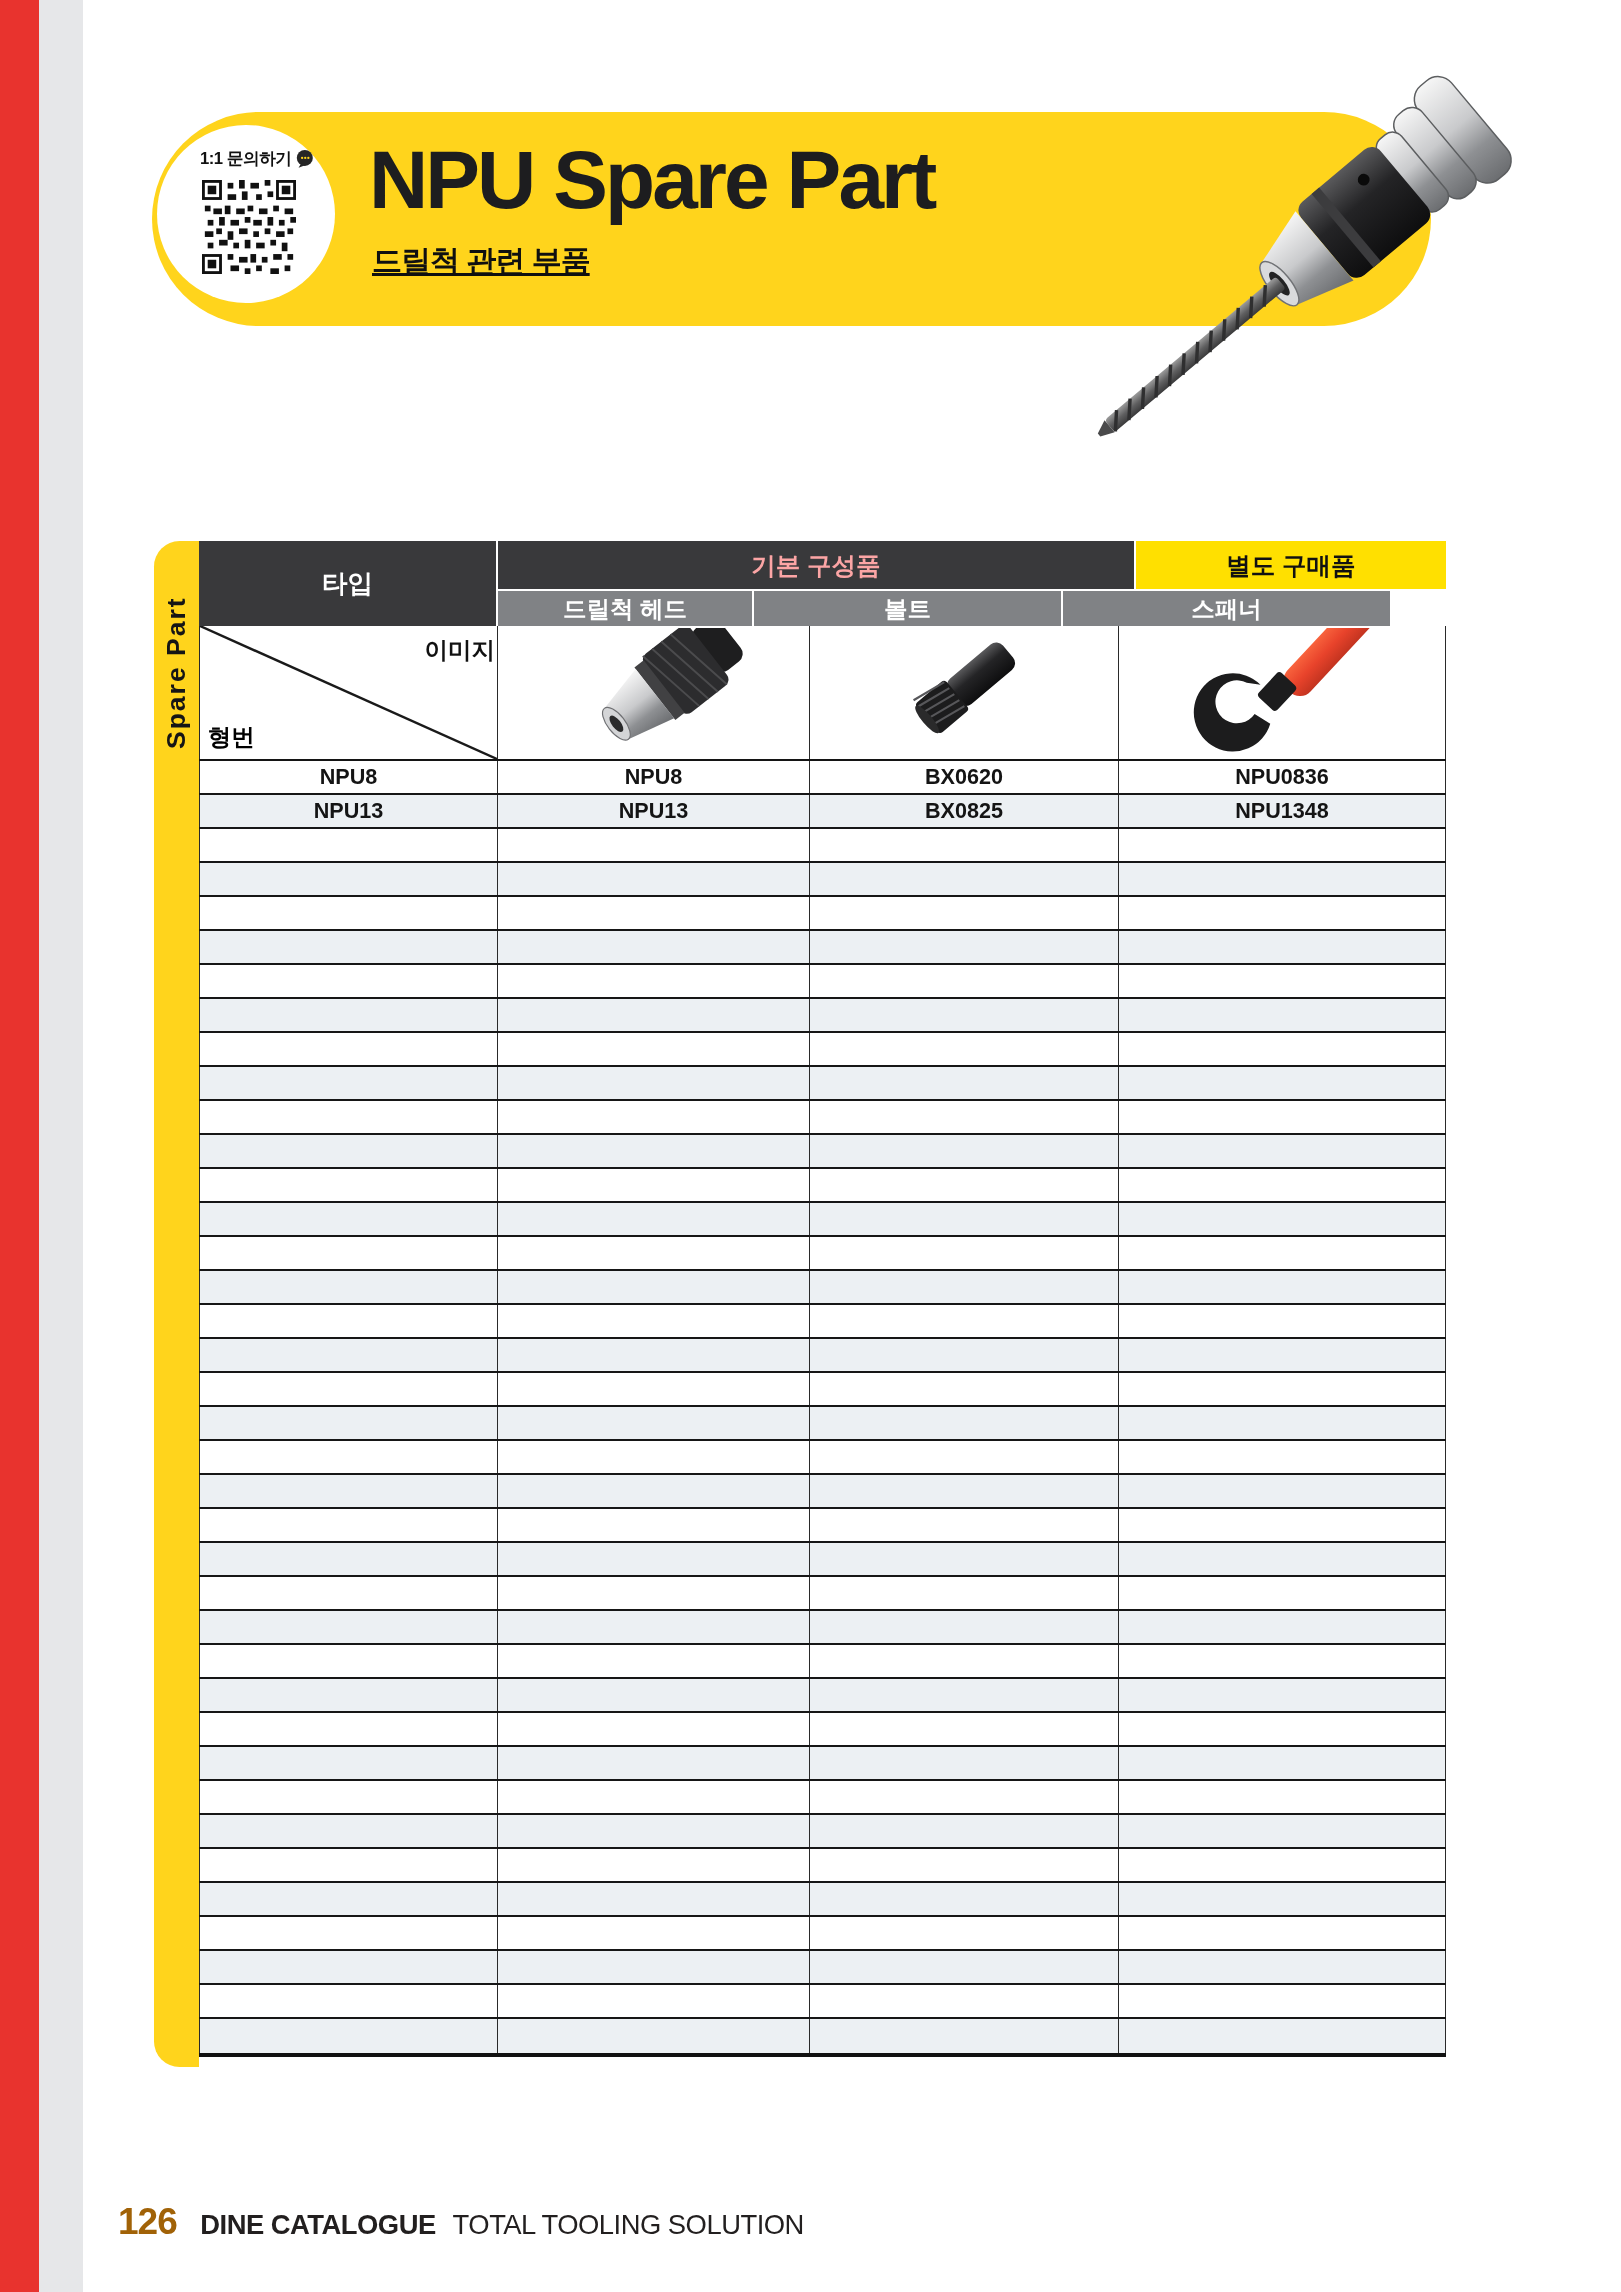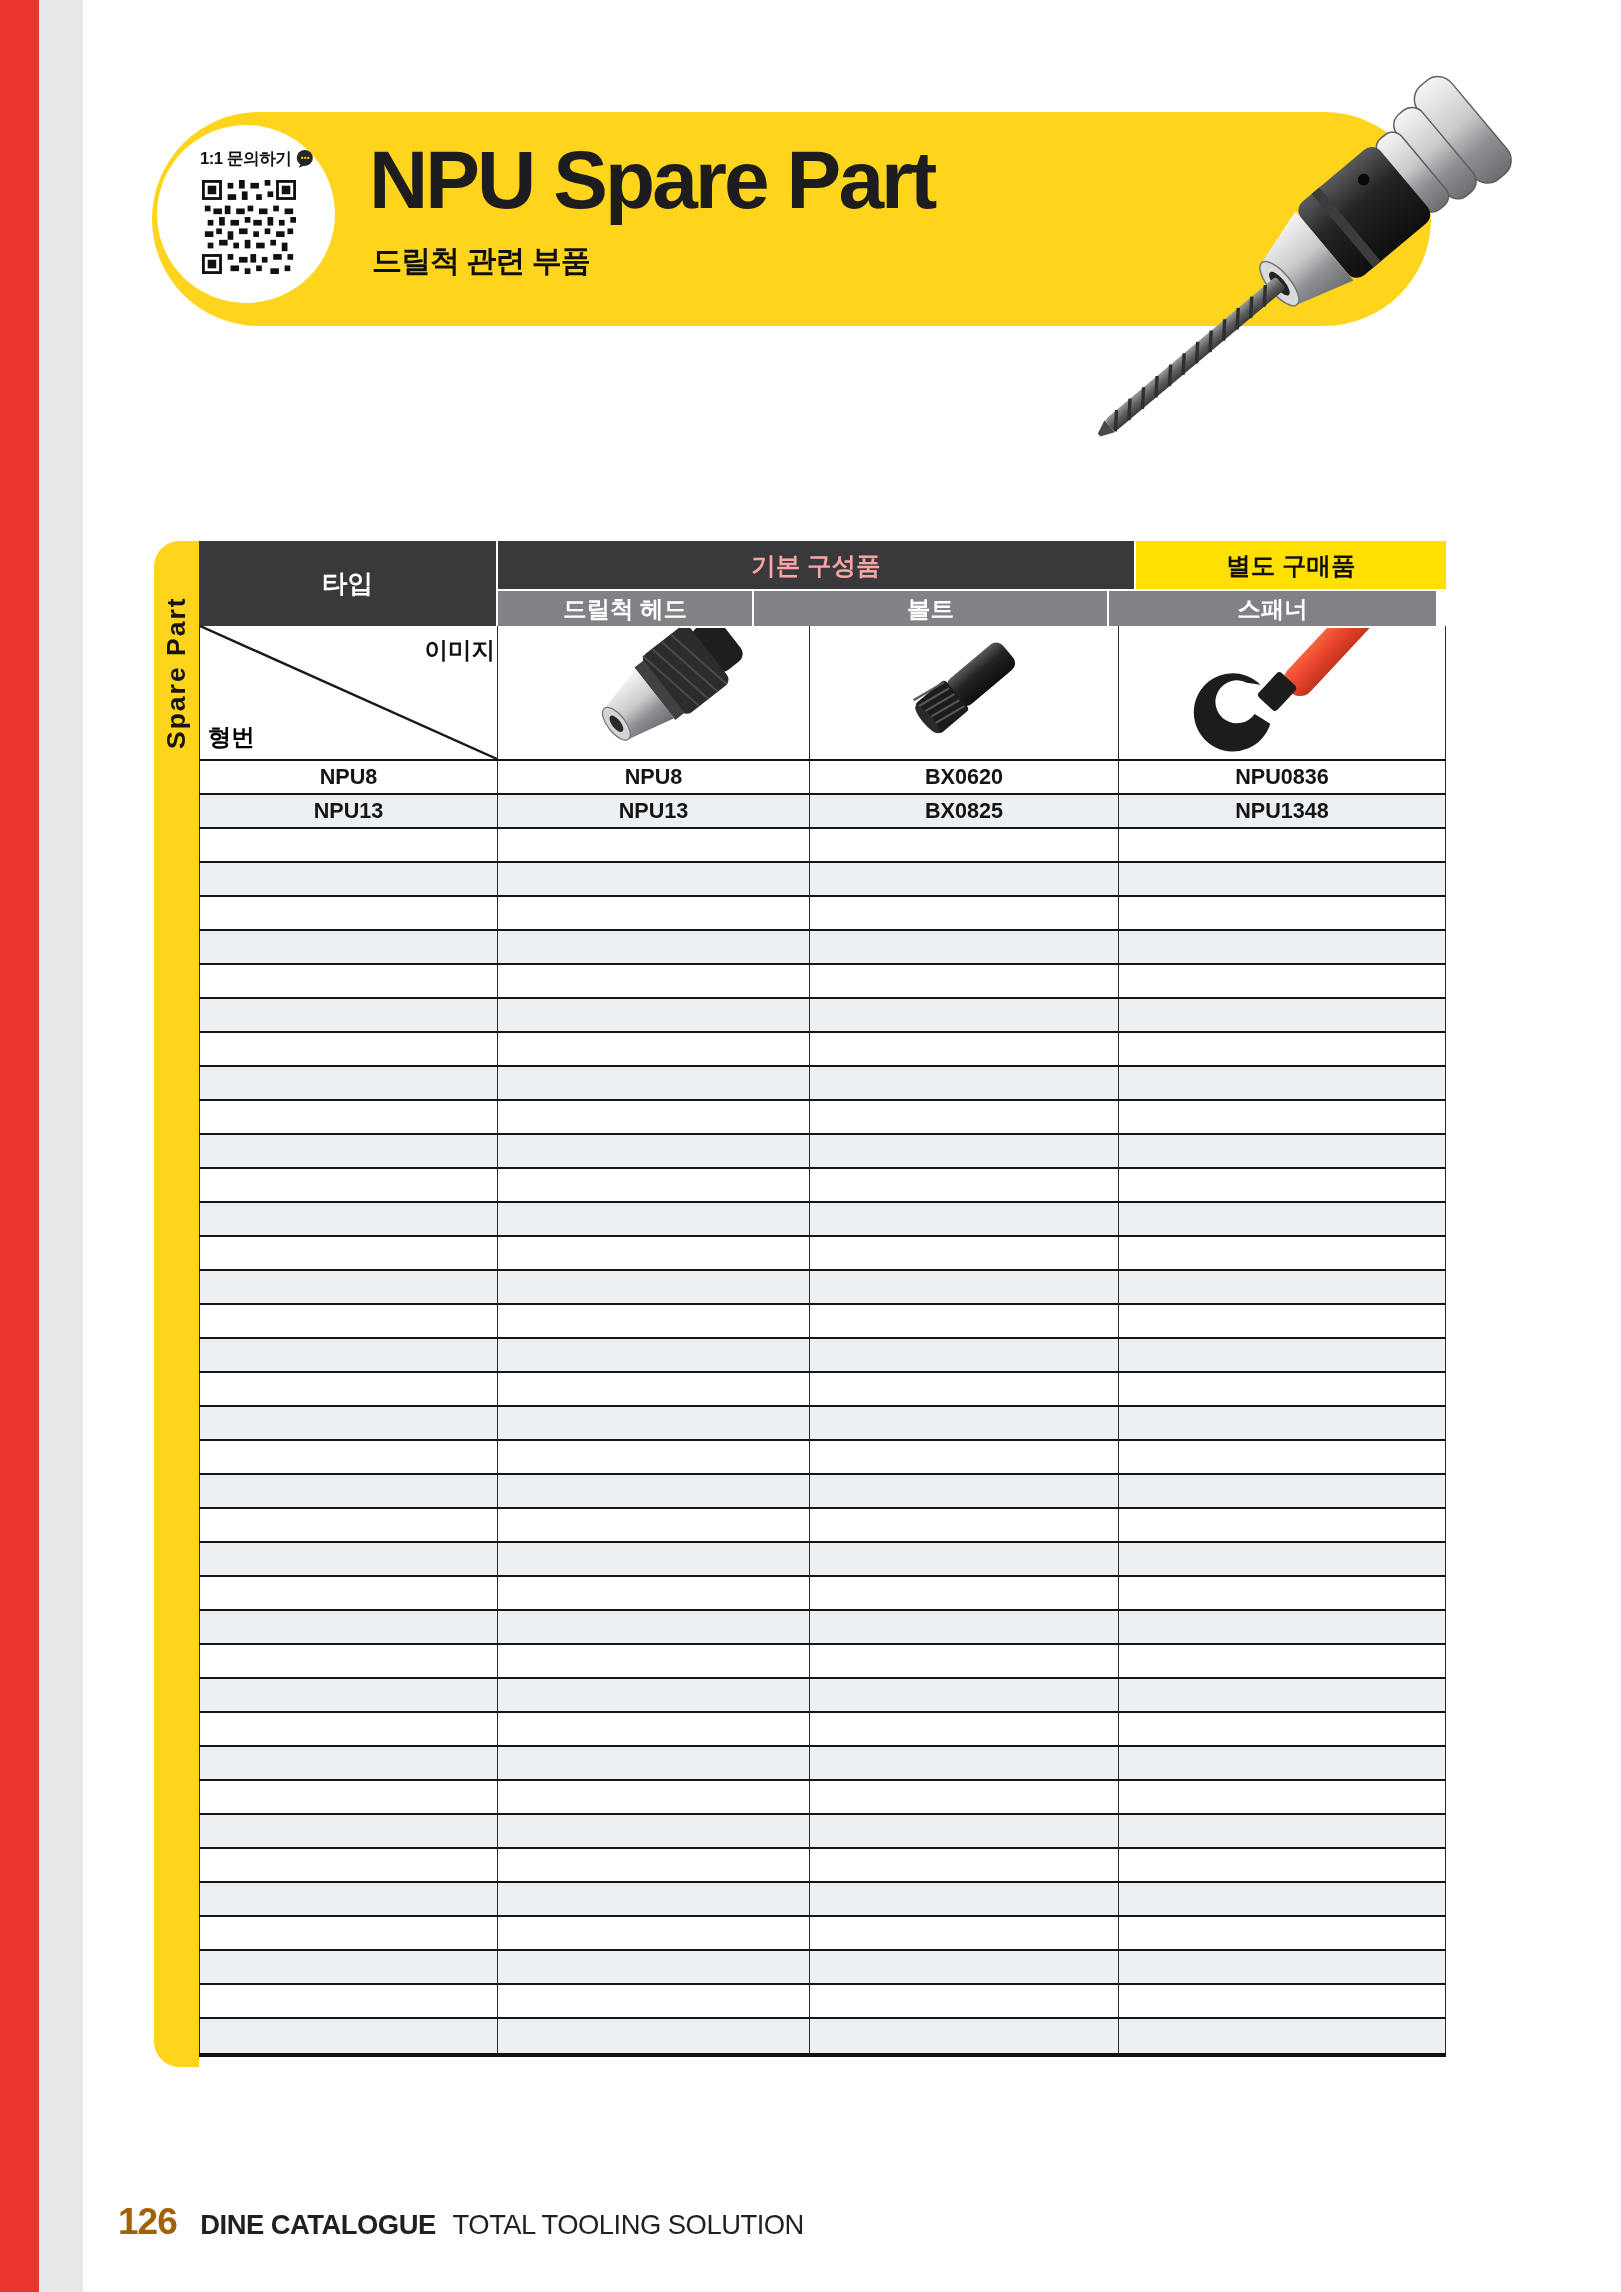--- a/index.html
+++ b/index.html
@@ -14,21 +14,21 @@
   .banner{position:absolute;left:152px;top:112px;width:1279px;height:214px;
           background:#ffd41c;border-radius:108px;z-index:3;}
   .qr-circle{position:absolute;left:157px;top:125px;width:178px;height:178px;border-radius:50%;
              background:#ffffff;z-index:4;}
   .qr-label{position:absolute;left:200px;top:147px;width:118px;font-size:16.7px;font-weight:700;
             color:#111;letter-spacing:-0.5px;z-index:5;display:flex;align-items:center;gap:3.9px;white-space:nowrap;}
   .qr-box{position:absolute;left:202px;top:180px;width:94px;height:94px;z-index:5;}
   .page-title{position:absolute;left:369px;top:133px;font-size:82px;font-weight:800;color:#1d1d1f;
               letter-spacing:-2.9px;z-index:5;white-space:nowrap;}
   .page-subtitle{position:absolute;left:372px;top:241px;font-size:30px;font-weight:700;color:#101010;
-                 letter-spacing:-1px;z-index:5;white-space:nowrap;}
+                 letter-spacing:-1px;z-index:5;white-space:nowrap;text-decoration:underline;}
   .hero{position:absolute;left:1078px;top:69px;width:461px;height:461px;z-index:6;}
 
   
   .side-tab{position:absolute;left:154px;top:541px;width:45px;height:1526px;background:#ffd41c;
             border-radius:25.5px 0 0 25.5px;z-index:3;}
   .side-tab-text{position:absolute;left:0;top:11.8px;width:45px;height:196px;
                  writing-mode:vertical-rl;transform:rotate(180deg);
                  font-size:26.5px;font-weight:800;color:#151515;letter-spacing:2px;
                  display:flex;align-items:center;justify-content:flex-start;white-space:nowrap;}
 
@@ -40,21 +40,21 @@
            border-right:2.9px solid #fff;}
   .th-right{width:948px;}
   .th-row1{display:flex;height:48px;}
   .th-basic{width:672px;background:#39393b;color:#fca5a5;box-sizing:border-box;border-right:2.9px solid #fff;}
   .th-extra{width:327px;background:#ffe000;color:#111;}
   .th-row1 div, .th-row2 div{display:flex;align-items:center;justify-content:center;
            font-size:24.5px;font-weight:700;}
   .th-row2{display:flex;height:37px;}
   .th-row2 div{background:#808285;color:#fff;box-sizing:border-box;border-top:2.9px solid #fff;font-size:23.5px;}
   .th-sub1{width:256px;border-right:2.9px solid #fff;}
-  .th-sub2{width:355px;border-right:2.9px solid #fff;}
+  .th-sub2{width:309px;border-right:2.9px solid #fff;}
   .th-sub3{width:327px;}
 
   .img-row{display:flex;height:135px;border-bottom:2px solid #141414;box-sizing:border-box;background:#fff;}
   .img-cell{box-sizing:border-box;border-right:1px solid #2a2a2a;position:relative;
             display:flex;align-items:center;justify-content:center;}
   .img-cell:first-child{border-left:1px solid #2a2a2a;}
   .c1{width:299px;} .c2{width:312px;} .c3{width:309px;} .c4{width:327px;}
   .diag-svg{position:absolute;left:0;top:0;width:100%;height:100%;}
   .lbl-image{position:absolute;right:2px;top:7.8px;font-size:23.5px;font-weight:700;color:#111;}
   .lbl-model{position:absolute;left:7.8px;bottom:5.9px;font-size:23.5px;font-weight:700;color:#000000;}

